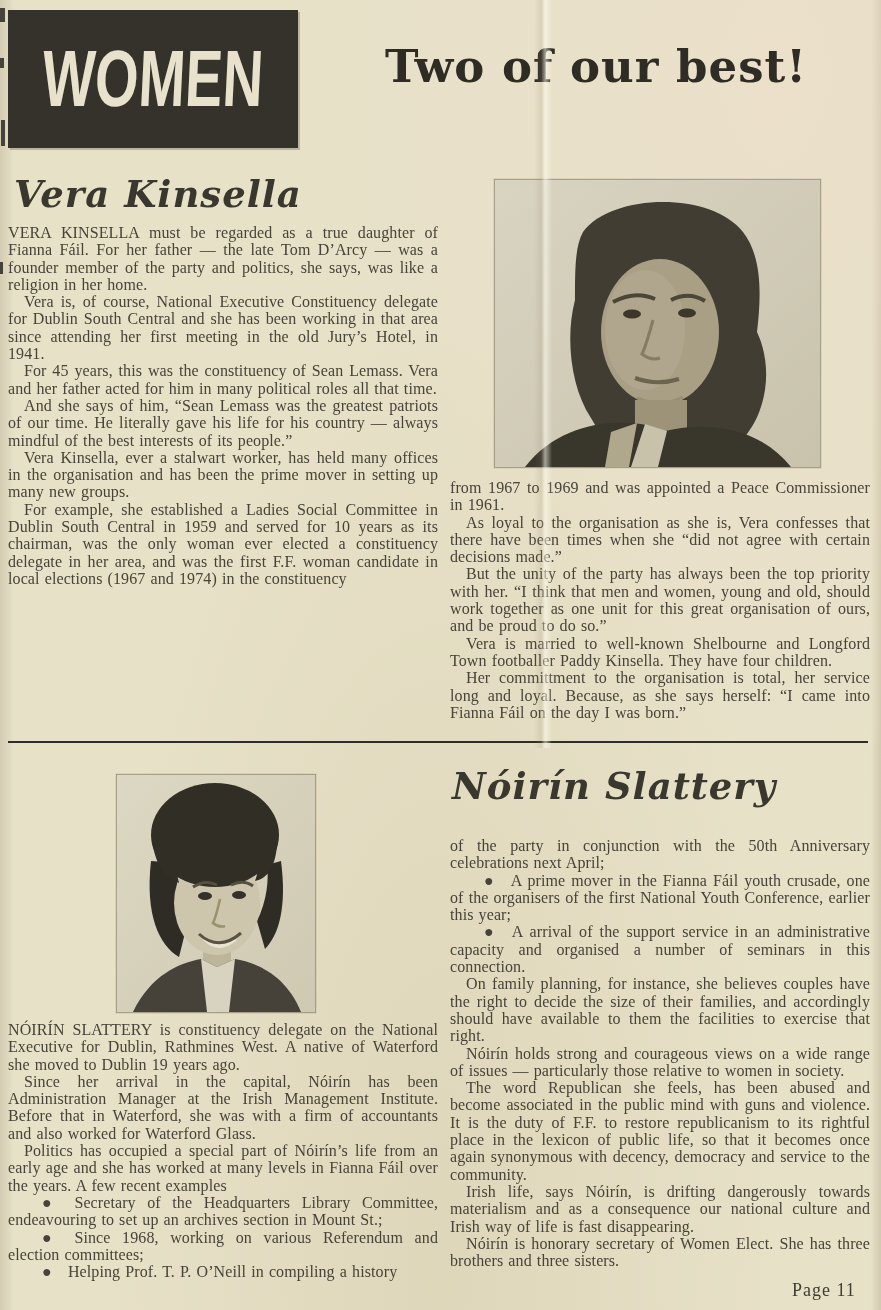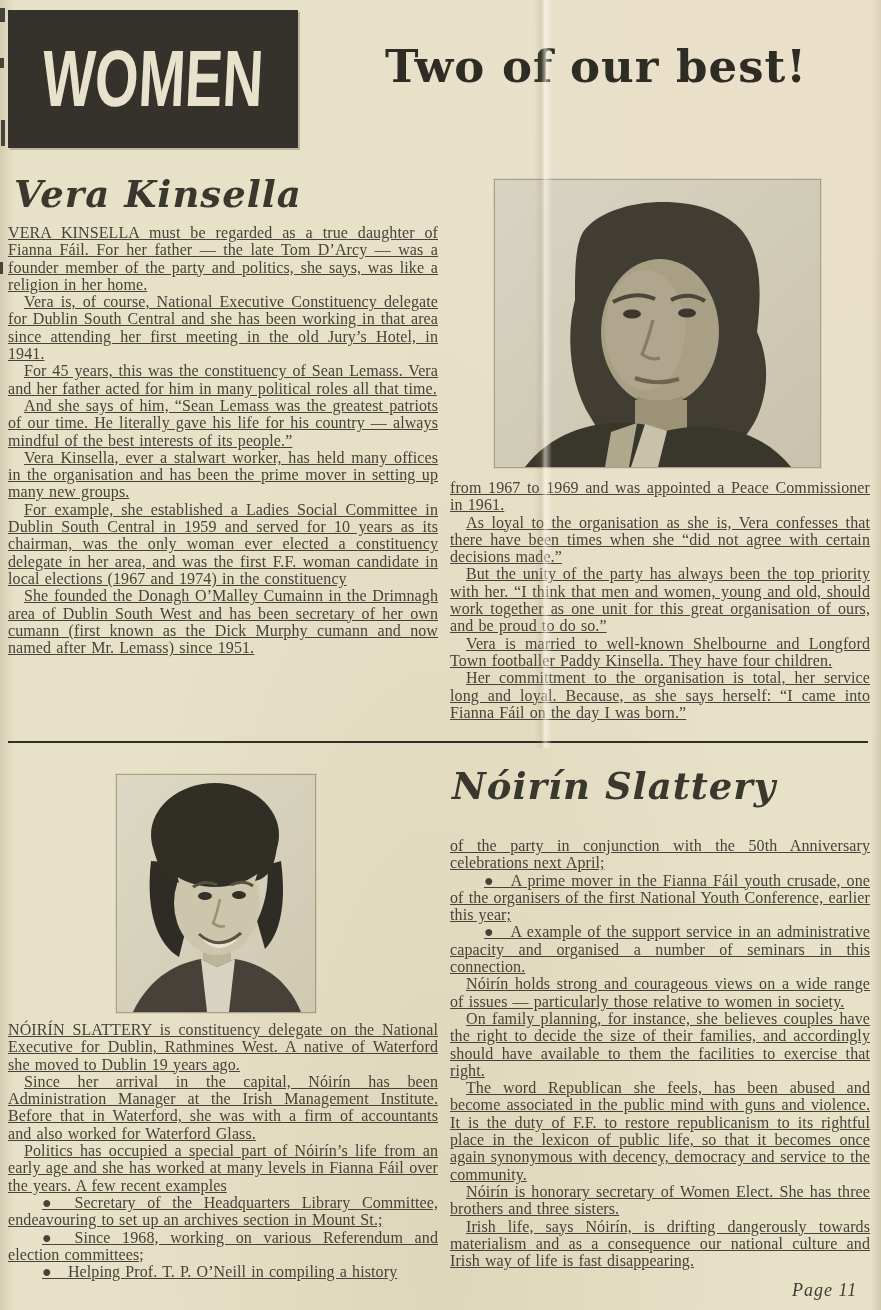--- a/index.html
+++ b/index.html
@@ -50,21 +50,21 @@
   }
   .title-a1{left:14px;top:172px;}
   .title-a2{left:452px;top:764px;text-align:right;}
 
   
   .col{
     position:absolute;text-align:justify;
     font-size:16px;line-height:17.3px;letter-spacing:0.1px;word-spacing:1px;
     color:#474338;
   }
-  .col p{margin:0;text-decoration:underline;}
+  .col p{margin:0;}
   .indent{text-indent:16px;}
   .bullet{text-indent:34px;}
   .a1-left{left:8px;top:224px;width:430px;}
   .a1-right{left:450px;top:479px;width:420px;}
   .a2-right{left:450px;top:837px;width:420px;}
   .a2-left{left:8px;top:1021px;width:430px;}
 
   
   .photo{
     position:absolute;overflow:hidden;
@@ -72,21 +72,21 @@
     box-shadow:0 0 0 2px rgba(120,112,88,0.12);
   }
   .photo-vera{left:495px;top:180px;width:325px;height:287px;}
   .photo-noirin{left:117px;top:775px;width:198px;height:237px;}
   .photo svg{display:block;}
 
   .divider{position:absolute;left:8px;top:741px;width:860px;height:2px;background:#2f2d27;}
 
   .page-number{
     position:absolute;left:792px;top:1280px;
-    font-size:18px;color:#3f3c33;letter-spacing:1px;white-space:nowrap;font-style:italic;
+    font-size:18px;color:#3f3c33;letter-spacing:1px;white-space:nowrap;
   }
 </style>
 </head>
 <body>
 
 <div class="page">
 
   <div class="banner">
     <span class="banner-text">WOMEN</span>
   </div>
@@ -94,21 +94,20 @@
 
   <h2 class="title title-a1">Vera Kinsella</h2>
 
   <div class="col a1-left">
       <p class="">VERA KINSELLA must be regarded as a true daughter of Fianna Fáil. For her father — the late Tom D’Arcy — was a founder member of the party and politics, she says, was like a religion in her home.</p>
       <p class="indent">Vera is, of course, National Executive Constituency delegate for Dublin South Central and she has been working in that area since attending her first meeting in the old Jury’s Hotel, in 1941.</p>
       <p class="indent">For 45 years, this was the constituency of Sean Lemass. Vera and her father acted for him in many political roles all that time.</p>
       <p class="indent">And she says of him, “Sean Lemass was the greatest patriots of our time. He literally gave his life for his country — always mindful of the best interests of its people.”</p>
       <p class="indent">Vera Kinsella, ever a stalwart worker, has held many offices in the organisation and has been the prime mover in setting up many new groups.</p>
       <p class="indent">For example, she established a Ladies Social Committee in Dublin South Central in 1959 and served for 10 years as its chairman, was the only woman ever elected a constituency delegate in her area, and was the first F.F. woman candidate in local elections (1967 and 1974) in the constituency</p>
-      <p class="indent">She founded the Donagh O’Malley Cumainn in the Drimnagh area of Dublin South West and has been secretary of her own cumann (first known as the Dick Murphy cumann and now named after Mr. Lemass) since 1951.</p>
     </div>
 
   <div class="photo photo-vera">
     <svg width="325" height="287" viewBox="0 0 325 287">
       <defs>
         <linearGradient id="pbg1" x1="0" y1="0" x2="1" y2="1">
           <stop offset="0" stop-color="#d9d4c2"></stop>
           <stop offset="1" stop-color="#c9c3ad"></stop>
         </linearGradient>
       </defs>
@@ -166,26 +165,26 @@
       <path d="M16 237 C 34 200 62 188 84 184 L 100 192 L 118 184 C 142 188 170 202 184 237 Z" fill="#46423a"></path>
       <path d="M84 184 L 100 192 L 118 184 L 112 237 L 90 237 Z" fill="#d8d3c0"></path>
     </svg>
   </div>
 
   <h2 class="title title-a2">Nóirín Slattery</h2>
 
   <div class="col a2-right">
       <p class="">of the party in conjunction with the 50th Anniversary celebrations next April;</p>
       <p class="indent bullet">●  A prime mover in the Fianna Fáil youth crusade, one of the organisers of the first National Youth Conference, earlier this year;</p>
-      <p class="indent bullet">●  A example of the support service in an administrative capacity and organised a number of seminars in this connection.</p>
+      <p class="indent bullet">●  A arrival of the support service in an administrative capacity and organised a number of seminars in this connection.</p>
+      <p class="indent">On family planning, for instance, she believes couples have the right to decide the size of their families, and accordingly should have available to them the facilities to exercise that right.</p>
       <p class="indent">Nóirín holds strong and courageous views on a wide range of issues — particularly those relative to women in society.</p>
-      <p class="indent">On family planning, for instance, she believes couples have the right to decide the size of their families, and accordingly should have available to them the facilities to exercise that right.</p>
       <p class="indent">The word Republican she feels, has been abused and become associated in the public mind with guns and violence. It is the duty of F.F. to restore republicanism to its rightful place in the lexicon of public life, so that it becomes once again synonymous with decency, democracy and service to the community.</p>
+      <p class="indent">Irish life, says Nóirín, is drifting dangerously towards materialism and as a consequence our national culture and Irish way of life is fast disappearing.</p>
       <p class="indent">Nóirín is honorary secretary of Women Elect. She has three brothers and three sisters.</p>
-      <p class="indent">Irish life, says Nóirín, is drifting dangerously towards materialism and as a consequence our national culture and Irish way of life is fast disappearing.</p>
     </div>
 
   <div class="col a2-left">
       <p class="">NÓIRÍN SLATTERY is constituency delegate on the National Executive for Dublin, Rathmines West. A native of Waterford she moved to Dublin 19 years ago.</p>
       <p class="indent">Since her arrival in the capital, Nóirín has been Administration Manager at the Irish Management Institute. Before that in Waterford, she was with a firm of accountants and also worked for Waterford Glass.</p>
       <p class="indent">Politics has occupied a special part of Nóirín’s life from an early age and she has worked at many levels in Fianna Fáil over the years. A few recent examples</p>
       <p class="indent bullet">●  Secretary of the Headquarters Library Committee, endeavouring to set up an archives section in Mount St.;</p>
       <p class="indent bullet">●  Since 1968, working on various Referendum and election committees;</p>
       <p class="indent bullet">●  Helping Prof. T. P. O’Neill in compiling a history</p>
     </div>

